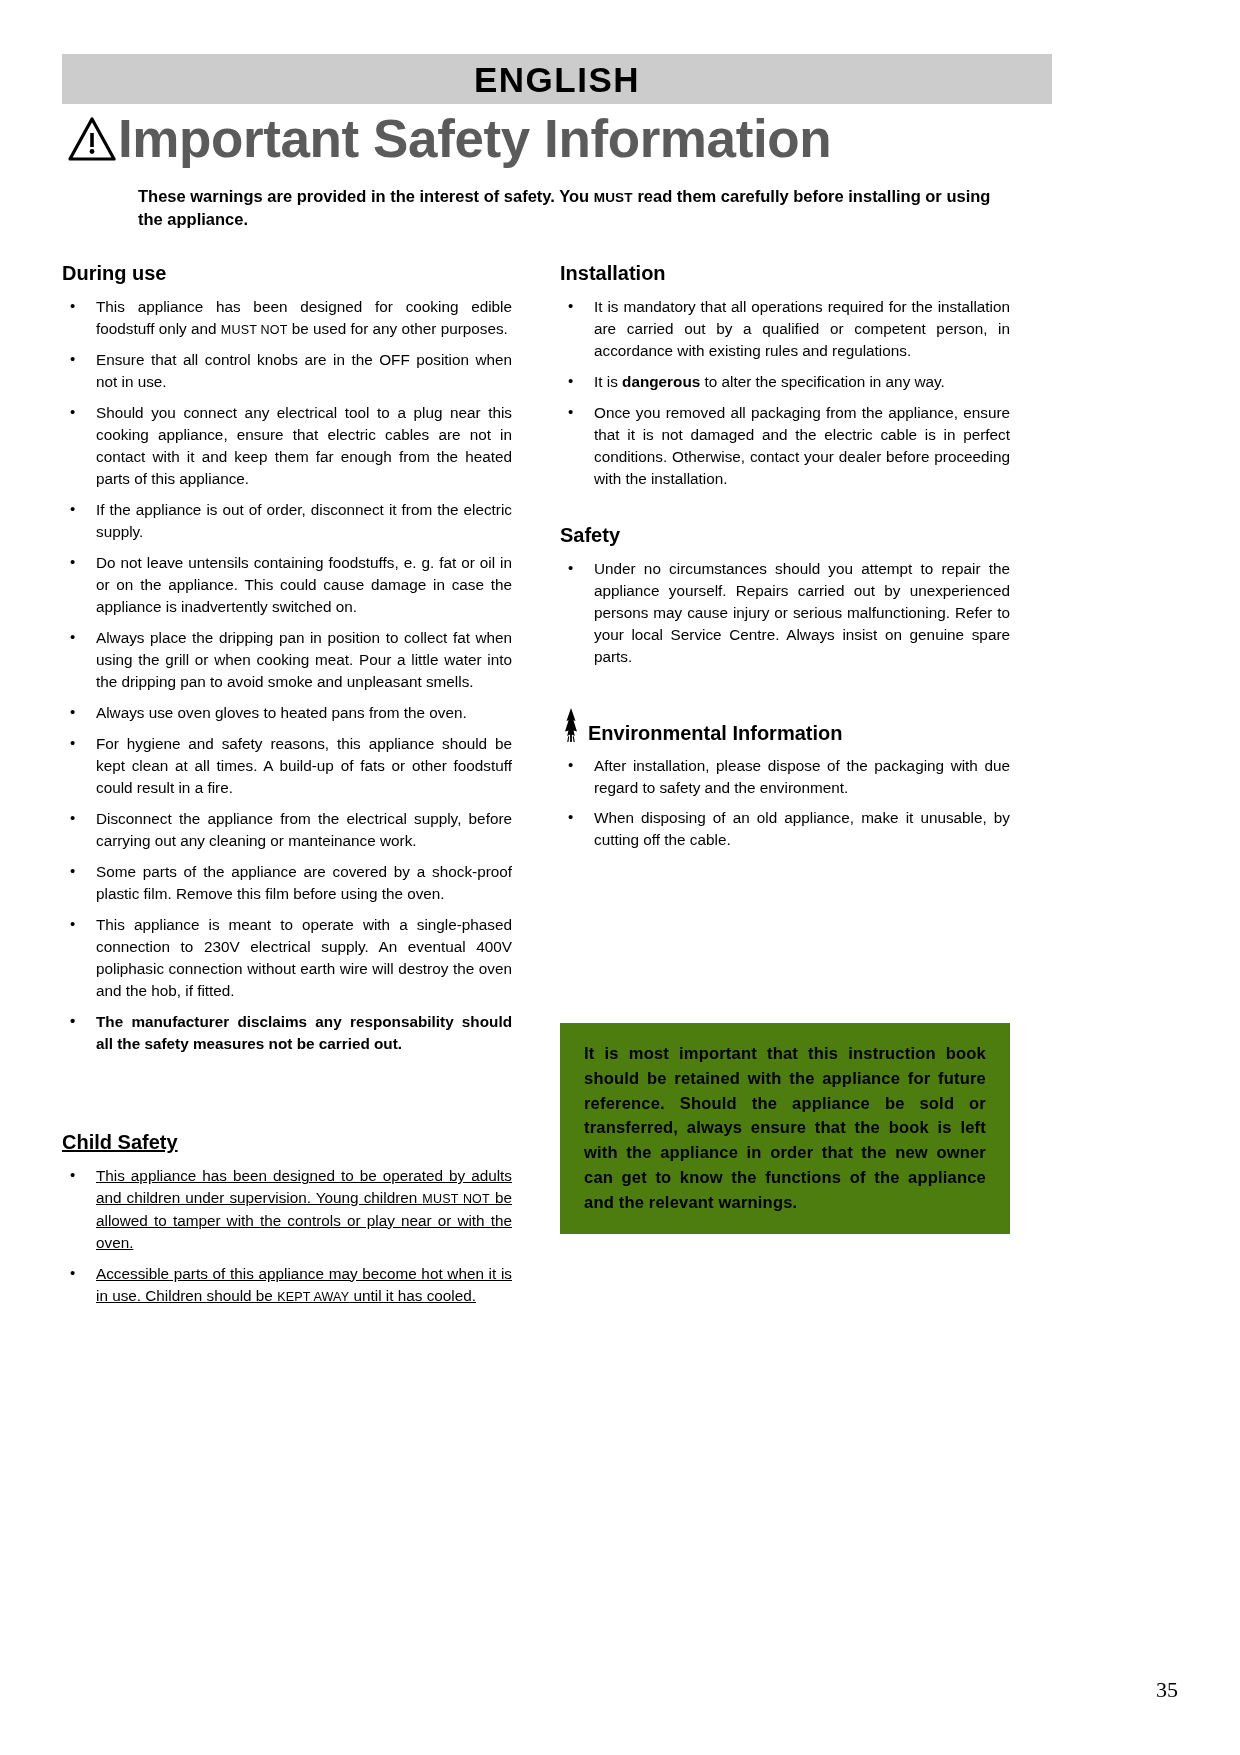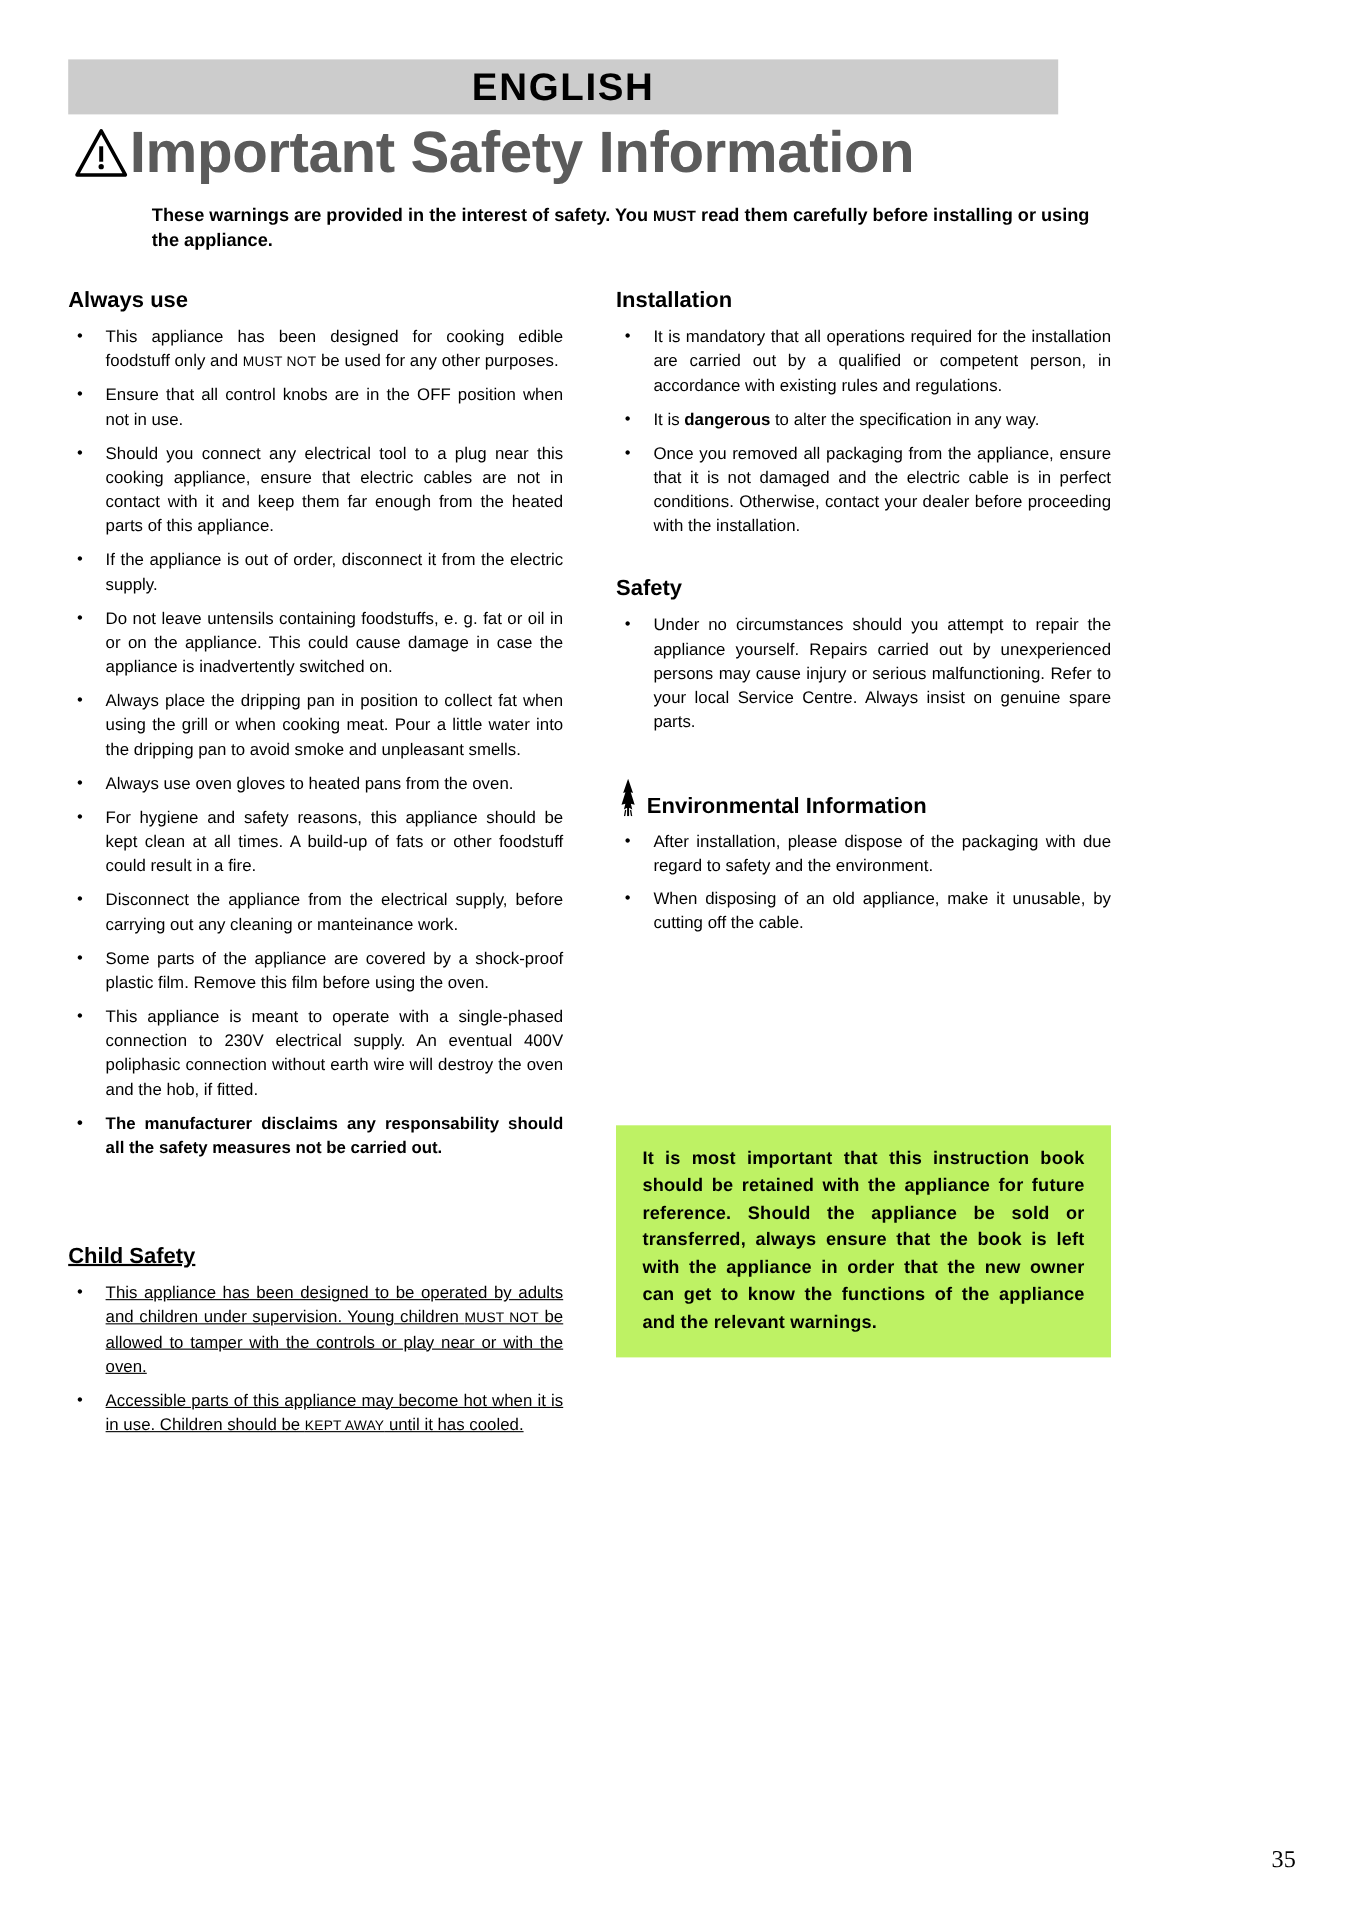--- a/index.html
+++ b/index.html
@@ -17,21 +17,21 @@
   .page {
     position: absolute;
     left: 0; top: 0;
     width: 1240px; height: 1755px;
   }
 
   
   .lang-band {
     position: absolute;
     left: 62px; top: 54px;
-    width: 900px; height: 50px;
+    width: 990px; height: 50px;
     background: #cccccc;
     display: flex;
     align-items: center;
     justify-content: center;
   }
   .lang-band .lang-text {
     font-size: 35px;
     font-weight: bold;
     letter-spacing: 1.5px;
     color: #000;
@@ -139,21 +139,21 @@
     margin: 0;
     line-height: 1;
   }
 
   
   .callout {
     position: absolute;
     left: 560px; top: 1023px;
     width: 450px;
     padding: 18px 24px 20px 24px;
-    background: #bef264;
+    background: #4d7c0f;
   }
   .callout p {
     margin: 0;
     font-size: 16.5px;
     font-weight: bold;
     line-height: 1.5;
     text-align: justify;
     letter-spacing: 0.2px;
   }
 
@@ -182,21 +182,21 @@
     </svg>
     <span class="doc-title">Important Safety Information</span>
   </div>
 
   <div class="intro">
     <span>These warnings are provided in the interest of safety. You </span><span class="sc">MUST</span><span> read them carefully before installing or using the appliance.</span>
   </div>
 
   <div class="col col-left">
 
-    <h2 class="sec">Always use</h2>
+    <h2 class="sec">During use</h2>
     <ul class="bullets">
       <li><span>This appliance has been designed for cooking edible foodstuff only and </span><span class="sc">MUST NOT</span><span> be used for any other purposes.</span></li>
       <li><span>Ensure that all control knobs are in the OFF position when not in use.</span></li>
       <li><span>Should you connect any electrical tool to a plug near this cooking appliance, ensure that electric cables are not in contact with it and keep them far enough from the heated parts of this appliance.</span></li>
       <li><span>If the appliance is out of order, disconnect it from the electric supply.</span></li>
       <li><span>Do not leave untensils containing foodstuffs, e. g. fat or oil in or on the appliance. This could cause damage in case the appliance is inadvertently switched on.</span></li>
       <li><span>Always place the dripping pan in position to collect fat when using the grill or when cooking meat. Pour a little water into the dripping pan to avoid smoke and unpleasant smells.</span></li>
       <li><span>Always use oven gloves to heated pans from the oven.</span></li>
       <li><span>For hygiene and safety reasons, this appliance should be kept clean at all times. A build-up of fats or other foodstuff could result in a fire.</span></li>
       <li><span>Disconnect the appliance from the electrical supply, before carrying out any cleaning or manteinance work.</span></li>

